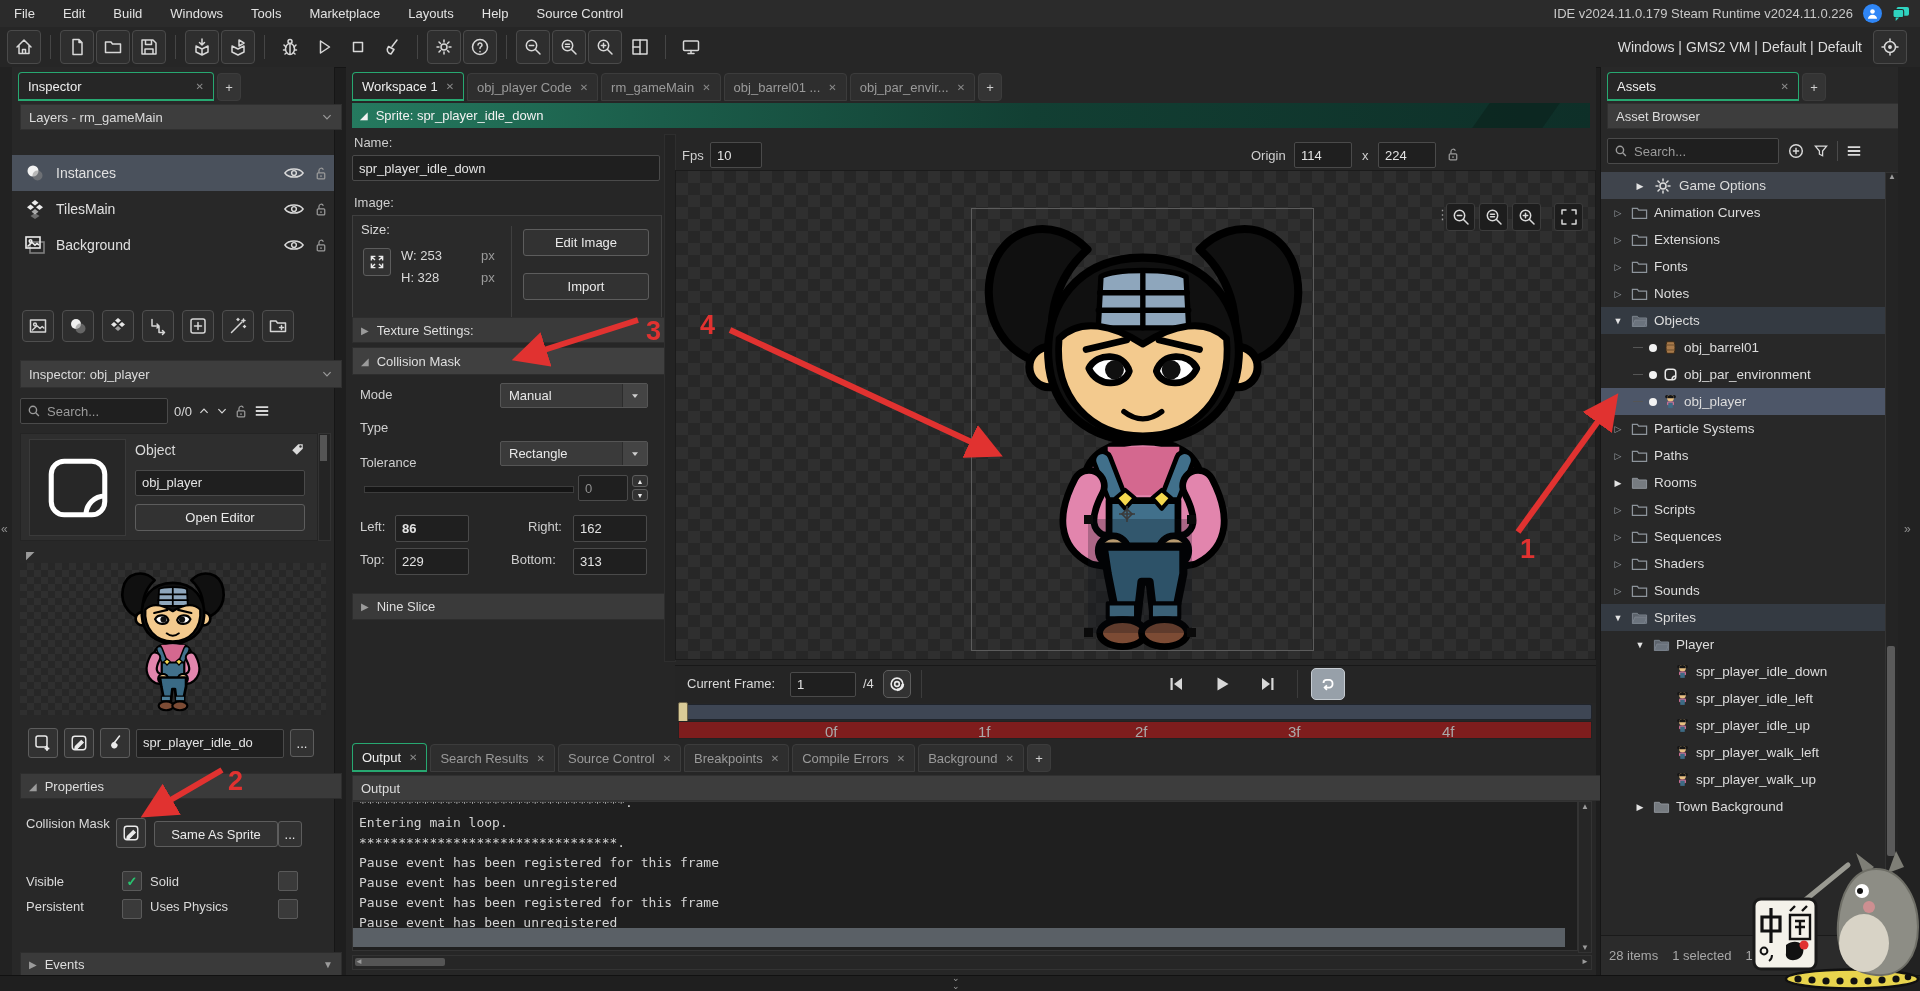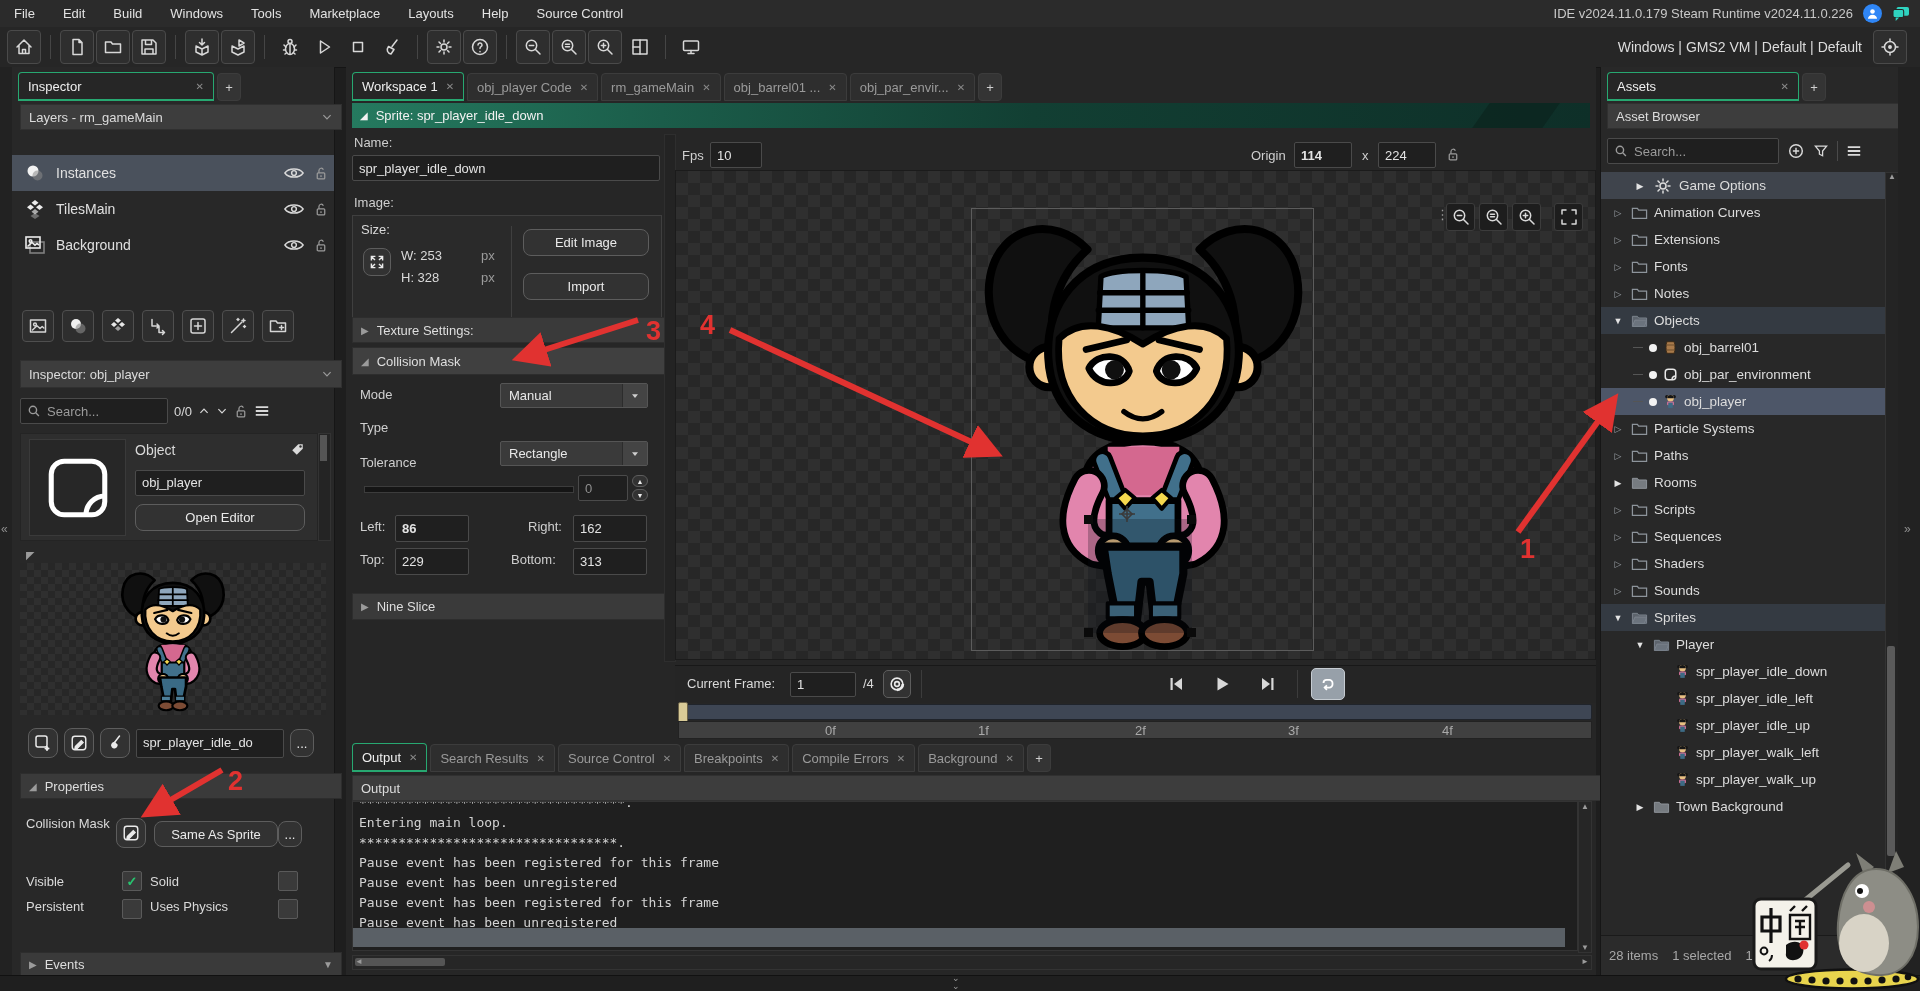--- a/index.html
+++ b/index.html
@@ -25,21 +25,21 @@
        border-radius:4px 4px 0 0;color:#9a9a9a;white-space:nowrap;}
   .tab .tx{font-size:10px;color:#8a8a8a;}
   .tab.active{background:#262626;border:1px solid #27a871;border-bottom:2px solid #27a871;color:#efefef;}
   .tab.plus{width:22px;padding:0;justify-content:center;border-radius:4px;background:#343434;color:#cfcfcf;}
   .hbar{position:absolute;background:#3d3d3d;border:1px solid #303030;display:flex;align-items:center;
         padding:0 8px;color:#dcdcdc;}
   .secbar{background:#3a3a3a;border:1px solid #2d2d2d;display:flex;align-items:center;gap:8px;padding:0 8px;color:#dedede;}
   .ginput{background:#1f1f1f;border:1px solid #4a4a4a;border-radius:2px;color:#e3e3e3;font-family:"Liberation Sans",sans-serif;
           font-size:13px;padding:0 6px;box-sizing:border-box;}
   input.ginput{outline:none;}
-  .gbtn{background:#323232;border:1px solid #5d5d5d;border-radius:8px;color:#eaeaea;display:flex;align-items:center;justify-content:center;box-sizing:border-box;}
+  .gbtn{background:#323232;border:1px solid #5d5d5d;border-radius:3px;color:#eaeaea;display:flex;align-items:center;justify-content:center;box-sizing:border-box;}
   .dd{background:#3a3a3a;border:1px solid #555;border-radius:2px;color:#e8e8e8;display:flex;align-items:center;padding:0 8px;box-sizing:border-box;position:relative;}
   .dd .ddbox{position:absolute;right:0;top:0;bottom:0;width:24px;background:#444;border-left:1px solid #2c2c2c;
              display:flex;align-items:center;justify-content:center;color:#cfcfcf;}
   .checker{background-color:#272727;background-image:
      linear-gradient(45deg,#2f2f2f 25%,transparent 25%,transparent 75%,#2f2f2f 75%),
      linear-gradient(45deg,#2f2f2f 25%,transparent 25%,transparent 75%,#2f2f2f 75%);
      background-size:24px 24px;background-position:0 0,12px 12px;}
   .checker.small{background-size:14px 14px;background-position:0 0,7px 7px;}
   .icon{display:inline-flex;align-items:center;justify-content:center;}
   .icon svg{display:block;}
@@ -69,21 +69,21 @@
   #canvas{position:absolute;left:329px;top:103px;width:921px;height:490px;border:1px solid #1b1b1b;box-sizing:border-box;}
   #bounds{position:absolute;left:295px;top:37px;width:343px;height:443px;border:1px solid #5c5c5c;box-sizing:border-box;}
   #maskrect{position:absolute;left:116px;top:310px;width:104px;height:114px;background:rgba(8,10,18,.25);}
   .handle{position:absolute;width:9px;height:9px;background:#0a0a0a;}
   .zbtn{position:absolute;width:27px;height:26px;background:#1d1d1d;border:1px solid #3c3c3c;border-radius:3px;
         display:flex;align-items:center;justify-content:center;color:#d9d9d9;}
   
   #framebar{position:absolute;left:329px;top:598px;width:921px;height:37px;background:#252525;border-top:1px solid #181818;}
   #timeline-track{position:absolute;left:332px;top:637px;width:912px;height:14px;background:#3e4654;border:1px solid #20242b;border-radius:2px;}
   #timeline-handle{position:absolute;left:-1px;top:-3px;width:8px;height:20px;background:#d9cb97;border:1px solid #6b6248;border-radius:2px;}
-  #ticksrow{position:absolute;left:332px;top:654px;width:912px;height:16px;background:#404040;border:1px solid #222;color:#a9a9a9;font-size:13px;}
+  #ticksrow{position:absolute;left:332px;top:654px;width:912px;height:16px;background:#7f1d1d;border:1px solid #222;color:#a9a9a9;font-size:15px;}
   .tick{position:absolute;top:1px;}
   
   #out-tabs-wrap{position:absolute;left:6px;top:676px;width:1238px;height:29px;}
   #out-header{position:absolute;left:6px;top:708px;width:1238px;height:24px;}
   #log{position:absolute;left:6px;top:734px;width:1226px;height:150px;background:#1f1f1f;border:1px solid #333;
        font-family:"DejaVu Sans Mono",monospace;font-size:13px;color:#d3d3d3;overflow:hidden;padding:0 6px;box-sizing:border-box;}
   .logline{height:20px;line-height:20px;white-space:pre;}
   #log-hilite{position:absolute;left:7px;top:861px;width:1212px;height:19px;background:#5a6066;}
   #log-vscroll{position:absolute;left:1232px;top:734px;width:12px;height:150px;background:#262626;border:1px solid #333;}
   #log-hscroll{position:absolute;left:6px;top:888px;width:1238px;height:13px;background:#262626;border:1px solid #333;}
@@ -742,21 +742,21 @@
       <span>Frames per second</span>
       <span class="ddbox">
           <span class="icon">
             <svg width="10" height="10" viewBox="0 0 20 20" fill="currentColor">
               <path d="M4,6.5 L10,14 L16,6.5 Z"></path>
             </svg>
           </span>
         </span>
     </div>
     <span class="formlabel dim" style="left:905px;top:81px">Origin</span>
-    <input class="ginput abs" style="left: 948px; top: 75px; width: 58px; height: 26px; font-weight: bold;" readonly="" value="114">
+    <input class="ginput abs" style="left: 948px; top: 75px; width: 58px; height: 26px;" readonly="" value="114">
     <span class="formlabel dim" style="left:1016px;top:81px">x</span>
     <input class="ginput abs" style="left: 1032px; top: 75px; width: 58px; height: 26px;" readonly="" value="224">
     <span class="icon abs dim" style="left:1100px;top:80px">
         <svg width="14" height="15" viewBox="0 0 20 22" fill="none" stroke="currentColor" stroke-width="1.8">
           <rect x="4.5" y="10" width="11" height="9" rx="1.5"></rect>
           <path d="M7,10 V6.5 A3.3,3.3 0 0 1 13.4,5.4"></path>
           <path d="M10,13.5 V16"></path>
         </svg>
       </span>
     <div class="dd abs" style="left:1124px;top:75px;width:120px;height:26px">

